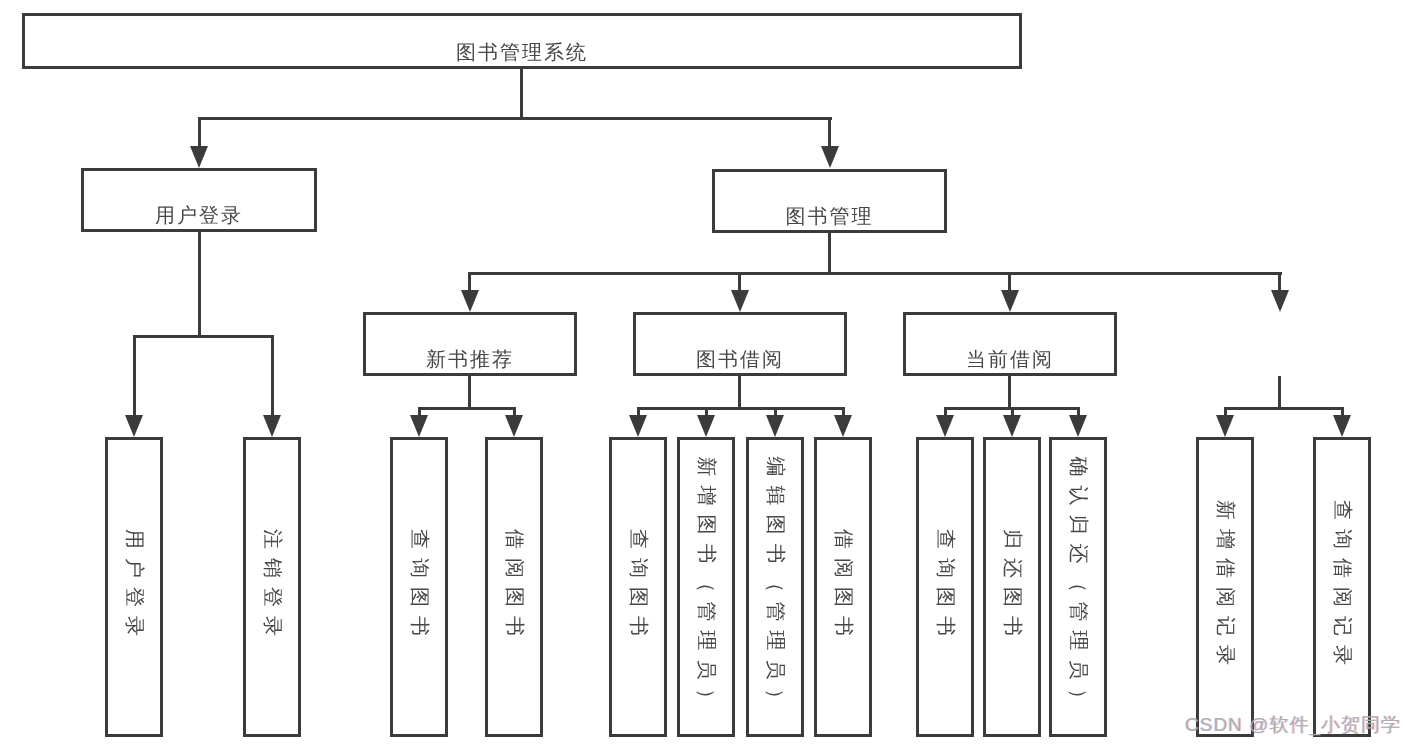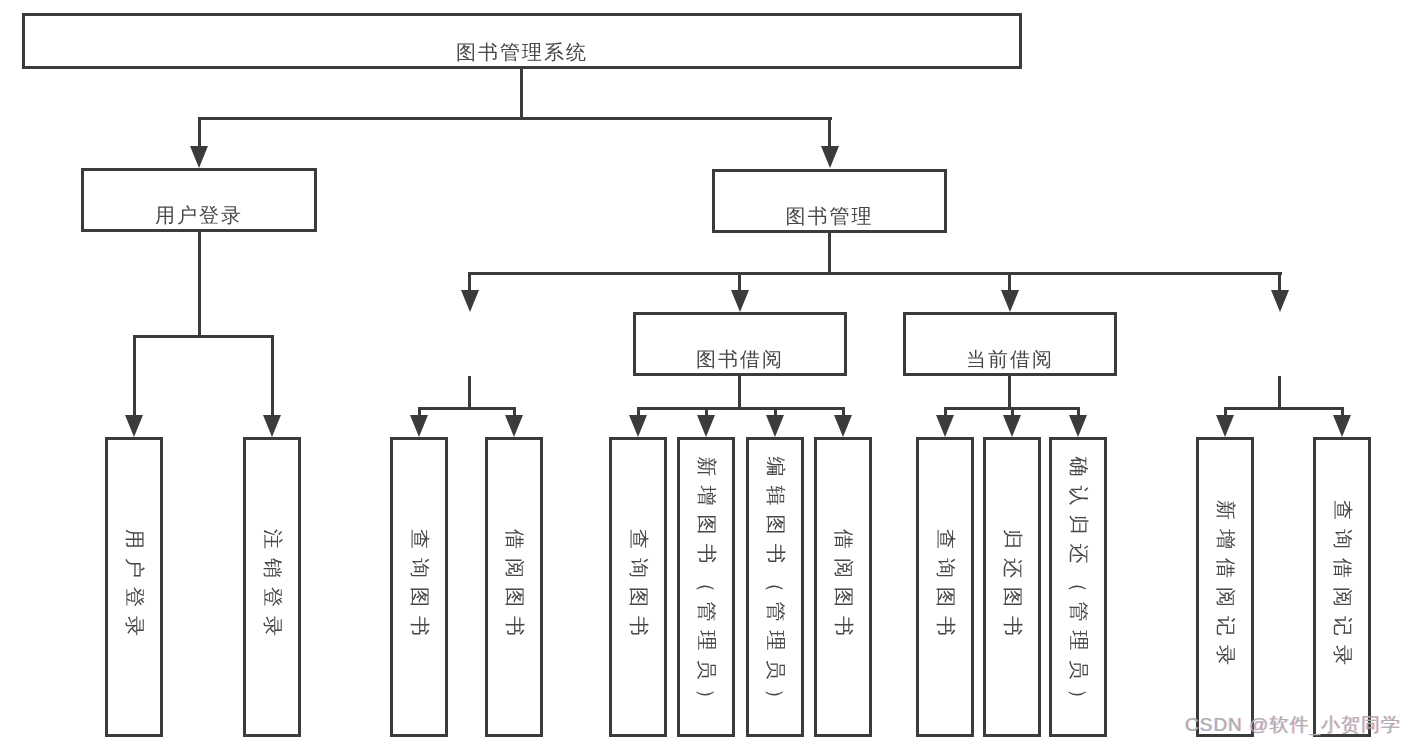--- a/index.html
+++ b/index.html
@@ -117,20 +117,23 @@
   <div class="lh" style="left:469px;top:272px;width:813px;"></div>
   <div class="lv" style="left:468px;top:272px;height:18px;"></div>
   <div class="tri" style="left:461px;top:290px;"></div>
   <div class="lv" style="left:738px;top:272px;height:18px;"></div>
   <div class="tri" style="left:731px;top:290px;"></div>
   <div class="lv" style="left:1008px;top:272px;height:18px;"></div>
   <div class="tri" style="left:1001px;top:290px;"></div>
   <div class="lv" style="left:1278px;top:272px;height:18px;"></div>
   <div class="tri" style="left:1271px;top:290px;"></div>
 
+  <div class="hbox" id="n-new-book">
+    <span>新书推荐</span>
+  </div>
   <div class="hbox" id="n-current">
     <span>当前借阅</span>
   </div>
   <div class="hbox" id="n-borrow">
     <span>图书借阅</span>
   </div>
 
   <div class="lv" style="left:468px;top:376px;height:31px;"></div>
   <div class="lh" style="left:418px;top:407px;width:98px;"></div>
   <div class="lv" style="left:418px;top:407px;height:8px;"></div>

